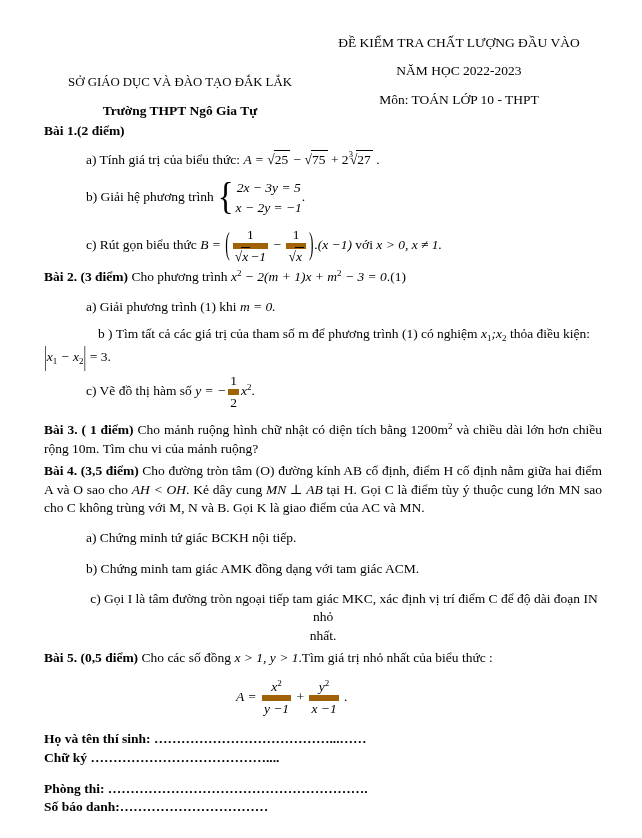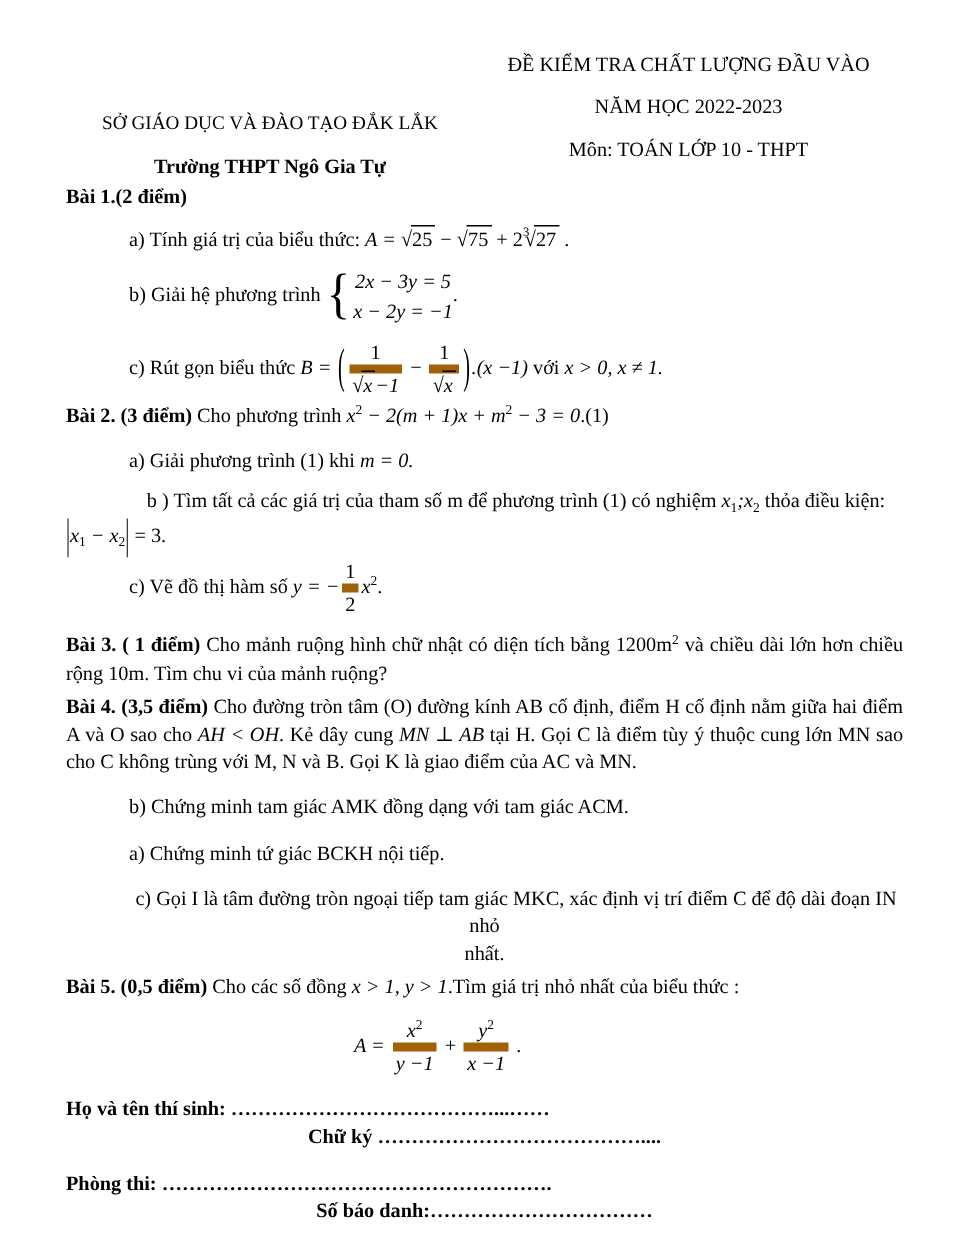--- a/index.html
+++ b/index.html
@@ -49,21 +49,21 @@
   .bigp { display:inline-block; transform:scaleY(2.4); vertical-align:middle; font-weight:300; padding:0 1px; }
   .tbar { display:inline-block; transform:scaleY(2.1); vertical-align:middle; font-weight:300; }
 
   .flush { margin-left:0; margin-top:4px; }
   .indent1 { text-indent:42px; margin-top:9px;text-align:center; }
   .center-eq { margin:12px 0 0 192px; }
 
   
   .ftr-row { display:flex; margin-top:13px;flex-direction:column; }
   .ftr-row .c1 { width:330px; }
-  .ftr-row .c2 { flex:1;text-align:center; }
+  .ftr-row .c2 { flex:1; }
   .ftr-row:first-of-type { margin-top:19px; }
 </style>
 </head>
 <body>
 
 <div class="page">
 
   <div class="hdr">
     <div class="hdr-left">
       <div class="dept">SỞ GIÁO DỤC VÀ ĐÀO TẠO ĐẮK LẮK</div>
@@ -151,22 +151,22 @@
   </p>
 
   <p class="prob">
     <span class="bt">Bài 4. (3,5 điểm)</span>
     <span>Cho đường tròn tâm (O) đường kính AB cố định, điểm H cố định nằm giữa hai điểm A và O sao cho</span>
     <span class="mi">AH &lt; OH</span><span>. Kẻ dây cung</span>
     <span class="mi">MN ⊥ AB</span>
     <span>tại H. Gọi C là điểm tùy ý thuộc cung lớn MN sao cho C không trùng với M, N và B. Gọi K là giao điểm của AC và MN.</span>
   </p>
 
+  <p class="item" style="margin-top:12px">a) Chứng minh tứ giác BCKH nội tiếp.</p>
   <p class="item" style="margin-top:12px">b) Chứng minh tam giác AMK đồng dạng với tam giác ACM.</p>
-  <p class="item" style="margin-top:12px">a) Chứng minh tứ giác BCKH nội tiếp.</p>
   <p class="indent1" style="margin-top:12px">
     <span>c) Gọi I là tâm đường tròn ngoại tiếp tam giác MKC, xác định vị trí điểm C để độ dài đoạn IN nhỏ</span><br>
     <span>nhất.</span>
   </p>
 
   <p class="prob">
     <span class="bt">Bài 5. (0,5 điểm)</span>
     <span>Cho các số đồng</span>
     <span class="mi">x &gt; 1, y &gt; 1</span><span>.Tìm giá trị nhỏ nhất của biểu thức :</span>
   </p>

